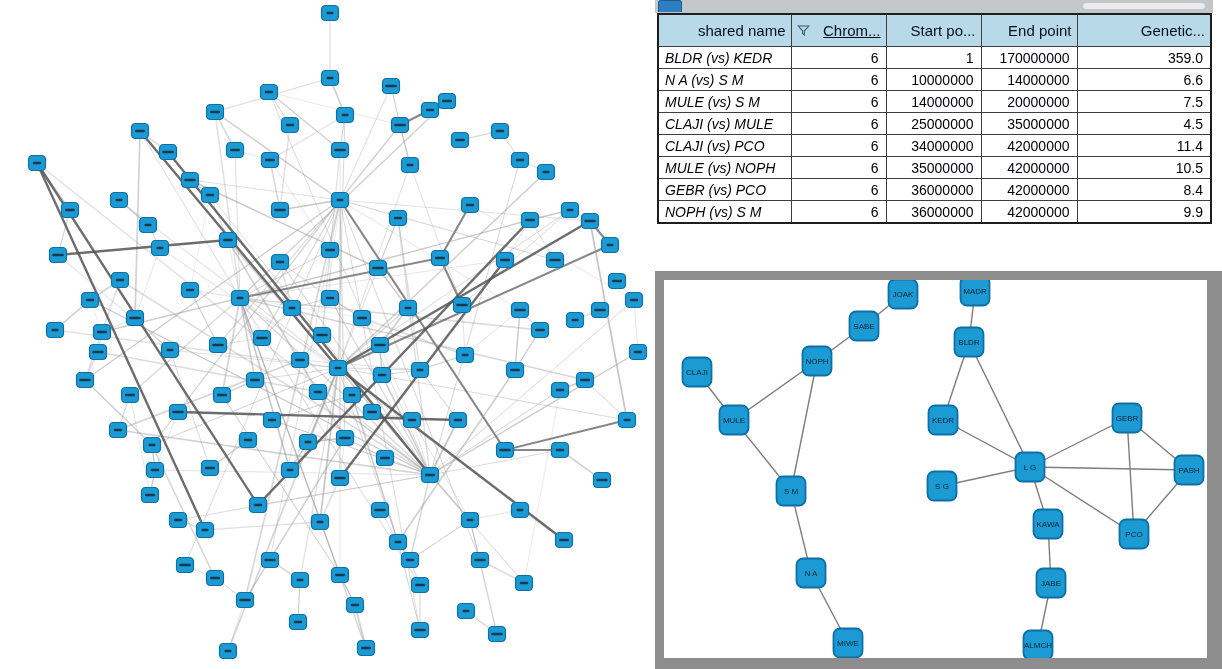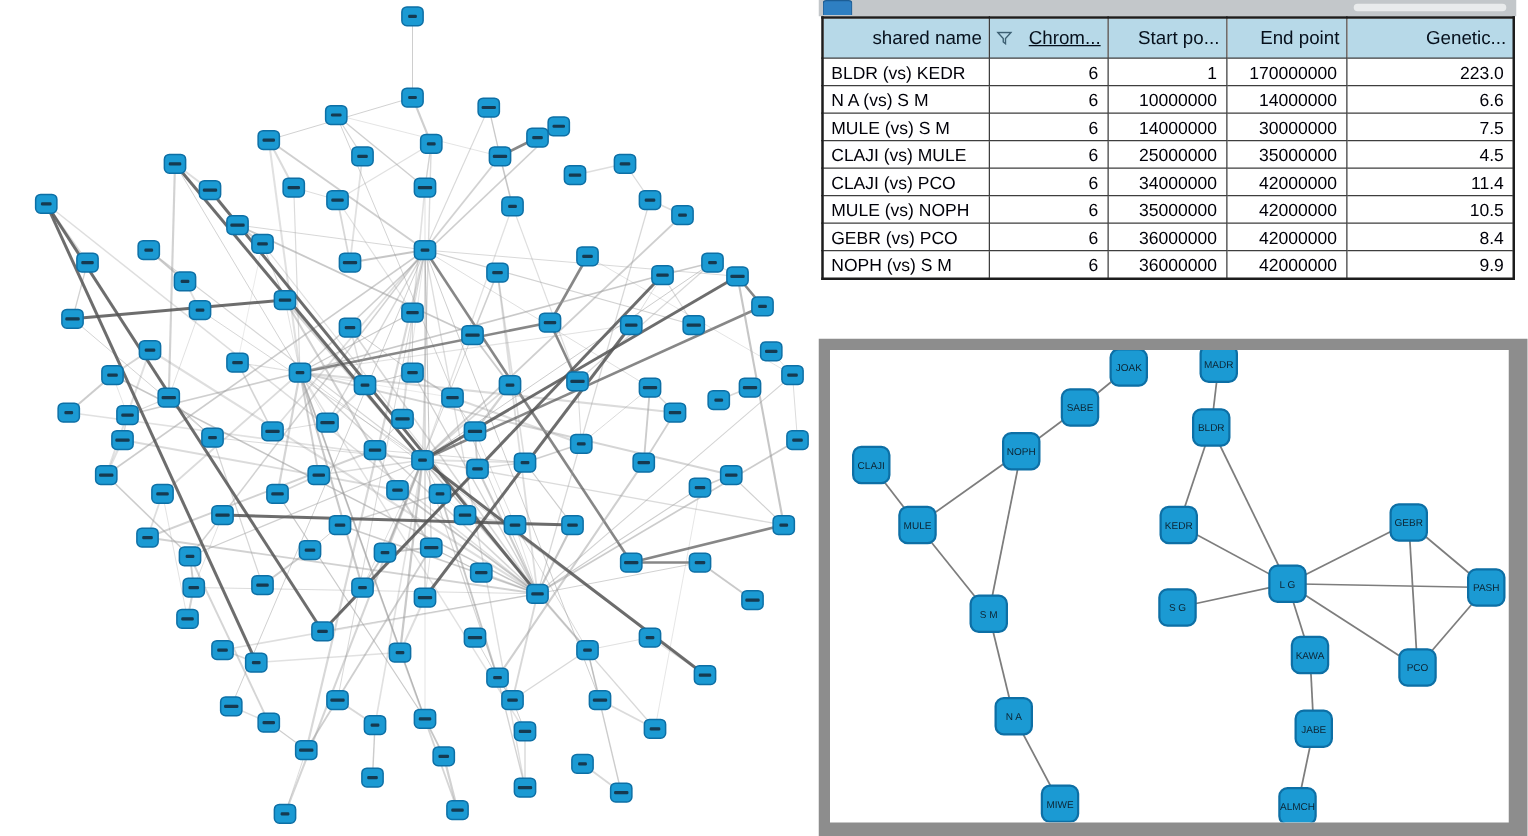--- a/index.html
+++ b/index.html
@@ -13,21 +13,21 @@
   #table-topbar{position:absolute;left:0;top:0;width:558px;height:13px;background:#c3c7ca;}
   #topbar-tab{position:absolute;left:3px;top:0;width:22px;height:11px;background:#2e7fc2;
               border:1px solid #1c5d94;border-bottom:none;border-radius:3px 3px 0 0;}
   #topbar-thumb{position:absolute;left:428px;top:3px;width:122px;height:6px;background:#e9ebec;border-radius:3px;}
   #attr-table{position:absolute;left:2px;top:13px;border-collapse:collapse;table-layout:fixed;
               border:2px solid #1d1d1d;background:#ffffff;}
   #attr-table th{height:31px;background:#b7d9e8;border:1px solid #3e3e3e;font-size:15px;font-weight:normal;
                  color:#06101c;text-align:right;padding:0 5px;white-space:nowrap;overflow:hidden;}
   #attr-table td{height:21px;border:1px solid #3e3e3e;font-size:14px;color:#000008;
                  white-space:nowrap;overflow:hidden;padding:0;}
-  #attr-table td.c-left{text-align:left;padding-left:6px;}
+  #attr-table td.c-left{text-align:left;padding-left:6px;font-style:italic;}
   #attr-table td.c-right{text-align:right;padding-right:7px;}
   .th-flex{display:flex;align-items:center;justify-content:space-between;text-decoration:underline;}
   .funnel{display:inline-flex;align-items:center;margin-right:3px;}
   
   #detail-panel{left:655px;top:271px;width:567px;height:398px;box-sizing:border-box;
                 background:#ffffff;border-style:solid;border-color:#8d8d8d;
                 border-width:9px 15px 11px 9px;overflow:hidden;}
   svg{display:block;}
   text{pointer-events:none;}
 </style>
@@ -831,34 +831,34 @@
           <th>End point</th>
           <th>Genetic...</th>
         </tr>
       </thead>
       <tbody>
         <tr>
           <td class="c-left">BLDR (vs) KEDR</td>
           <td class="c-right">6</td>
           <td class="c-right">1</td>
           <td class="c-right">170000000</td>
-          <td class="c-right">223.0</td>
+          <td class="c-right">359.0</td>
         </tr>
         <tr>
           <td class="c-left">N A (vs) S M</td>
           <td class="c-right">6</td>
           <td class="c-right">10000000</td>
           <td class="c-right">14000000</td>
           <td class="c-right">6.6</td>
         </tr>
         <tr>
           <td class="c-left">MULE (vs) S M</td>
           <td class="c-right">6</td>
           <td class="c-right">14000000</td>
-          <td class="c-right">30000000</td>
+          <td class="c-right">20000000</td>
           <td class="c-right">7.5</td>
         </tr>
         <tr>
           <td class="c-left">CLAJI (vs) MULE</td>
           <td class="c-right">6</td>
           <td class="c-right">25000000</td>
           <td class="c-right">35000000</td>
           <td class="c-right">4.5</td>
         </tr>
         <tr>

